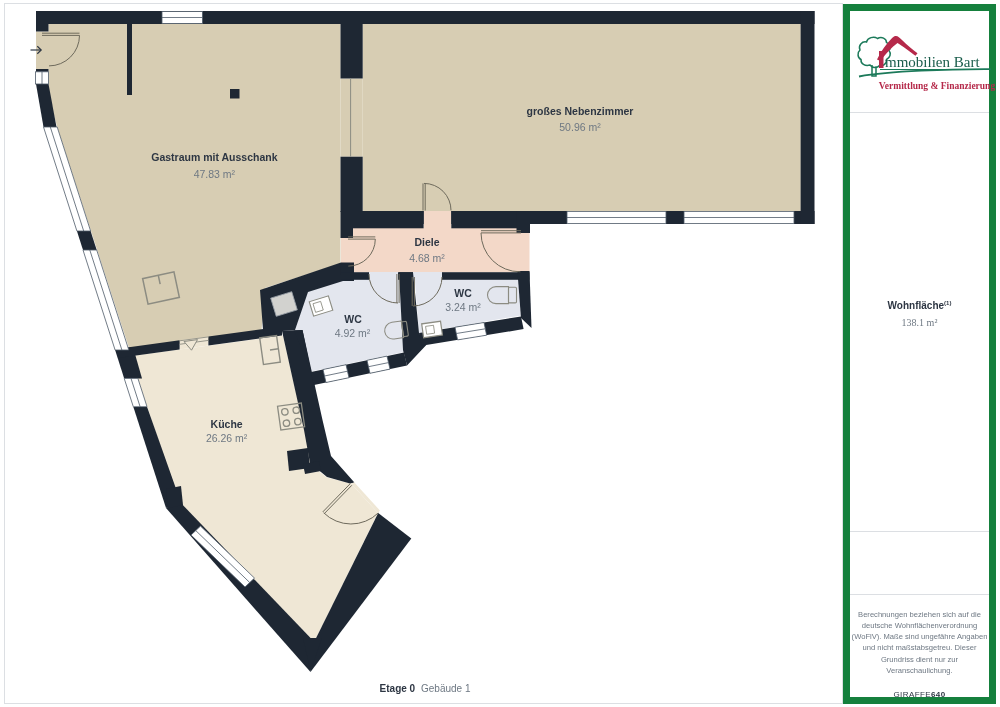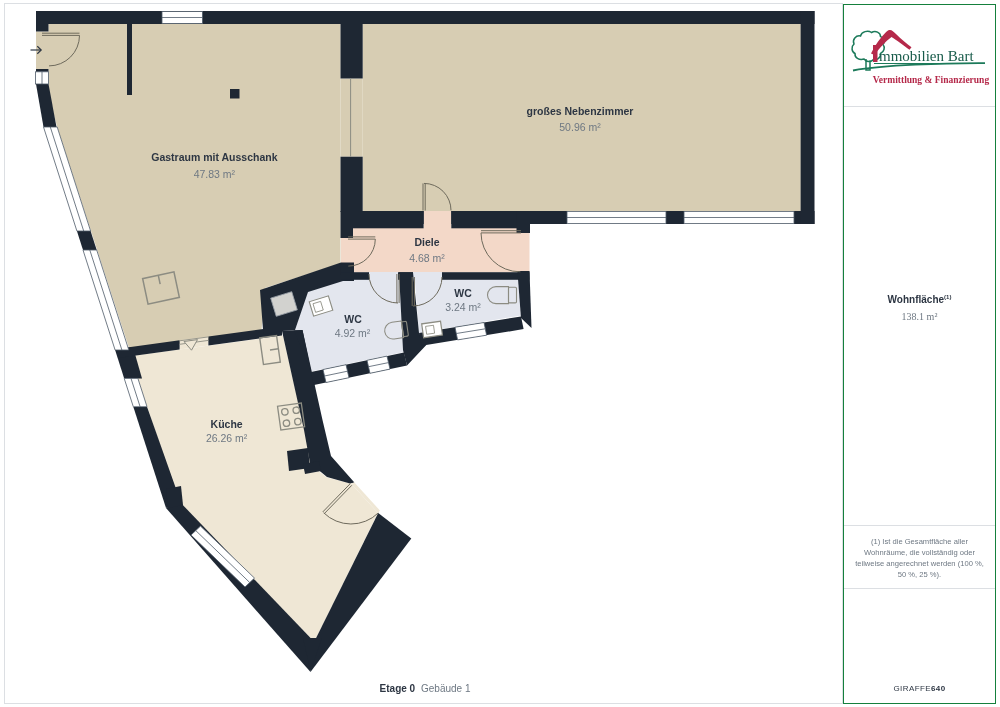--- a/index.html
+++ b/index.html
@@ -1,19 +1,19 @@
 <!DOCTYPE html>
 <html><head>
 <meta charset="utf-8">
 <style>
   html,body{margin:0;padding:0;background:#fff;}
   #page{position:relative;width:1000px;height:707px;background:#fff;overflow:hidden;
         font-family:"Liberation Sans", sans-serif;}
   #planbox{position:absolute;left:4px;top:3px;width:839px;height:701px;border:1px solid #dcdfe3;box-sizing:border-box;}
-  #sidebar{position:absolute;left:843px;top:4px;width:153px;height:700px;border:1px solid #15803d;box-sizing:border-box;background:#fff;}
+  #sidebar{position:absolute;left:843px;top:4px;width:153px;height:700px;border:7px solid #15803d;box-sizing:border-box;background:#fff;}
   .sdiv{position:absolute;left:0;width:100%;border-top:1px solid #dcdfe3;height:0;}
   .sbtxt{position:absolute;width:100%;text-align:center;color:#6e7883;font-size:7.6px;line-height:11.15px;white-space:nowrap;}
 </style>
 </head>
 <body>
 <div id="page">
 
   <div id="planbox"></div>
   <svg id="plan" width="1000" height="707" viewBox="0 0 1000 707" style="position:absolute;left:0;top:0;">
 
@@ -328,20 +328,20 @@
     </svg>
 
     <div class="sdiv" style="top:101px;"></div>
 
     <div style="position:absolute;top:289px;width:100%;text-align:center;font-size:10px;font-weight:bold;color:#2d3643;">Wohnfläche<span style="font-size:6px;vertical-align:4px;">(1)</span></div>
 
     <div style="position:absolute;top:306px;width:100%;text-align:center;font-size:10px;color:#6e7883;font-family:Liberation Serif, serif;">138.1 m²</div>
 
     <div class="sdiv" style="top:520px;"></div>
 
-    <div class="sbtxt" style="top:531px;">(1) Ist die Gesamtfläche aller<br>Wohnräume, die vollständig oder<br>teilweise angerechnet werden (100 %,<br>50 %, 25 %).</div>
 
     <div class="sdiv" style="top:583px;"></div>
 
+    <div class="sbtxt" style="top:598px;">Berechnungen beziehen sich auf die<br>deutsche Wohnflächenverordnung<br>(WoFlV). Maße sind ungefähre Angaben<br>und nicht maßstabsgetreu. Dieser<br>Grundriss dient nur zur<br>Veranschaulichung.</div>
 
     <div style="position:absolute;top:679px;width:100%;text-align:center;font-size:8px;color:#2d3643;letter-spacing:0.4px;">GIRAFFE<b>640</b></div>
   </div>
 </div>
 
 </body></html>

